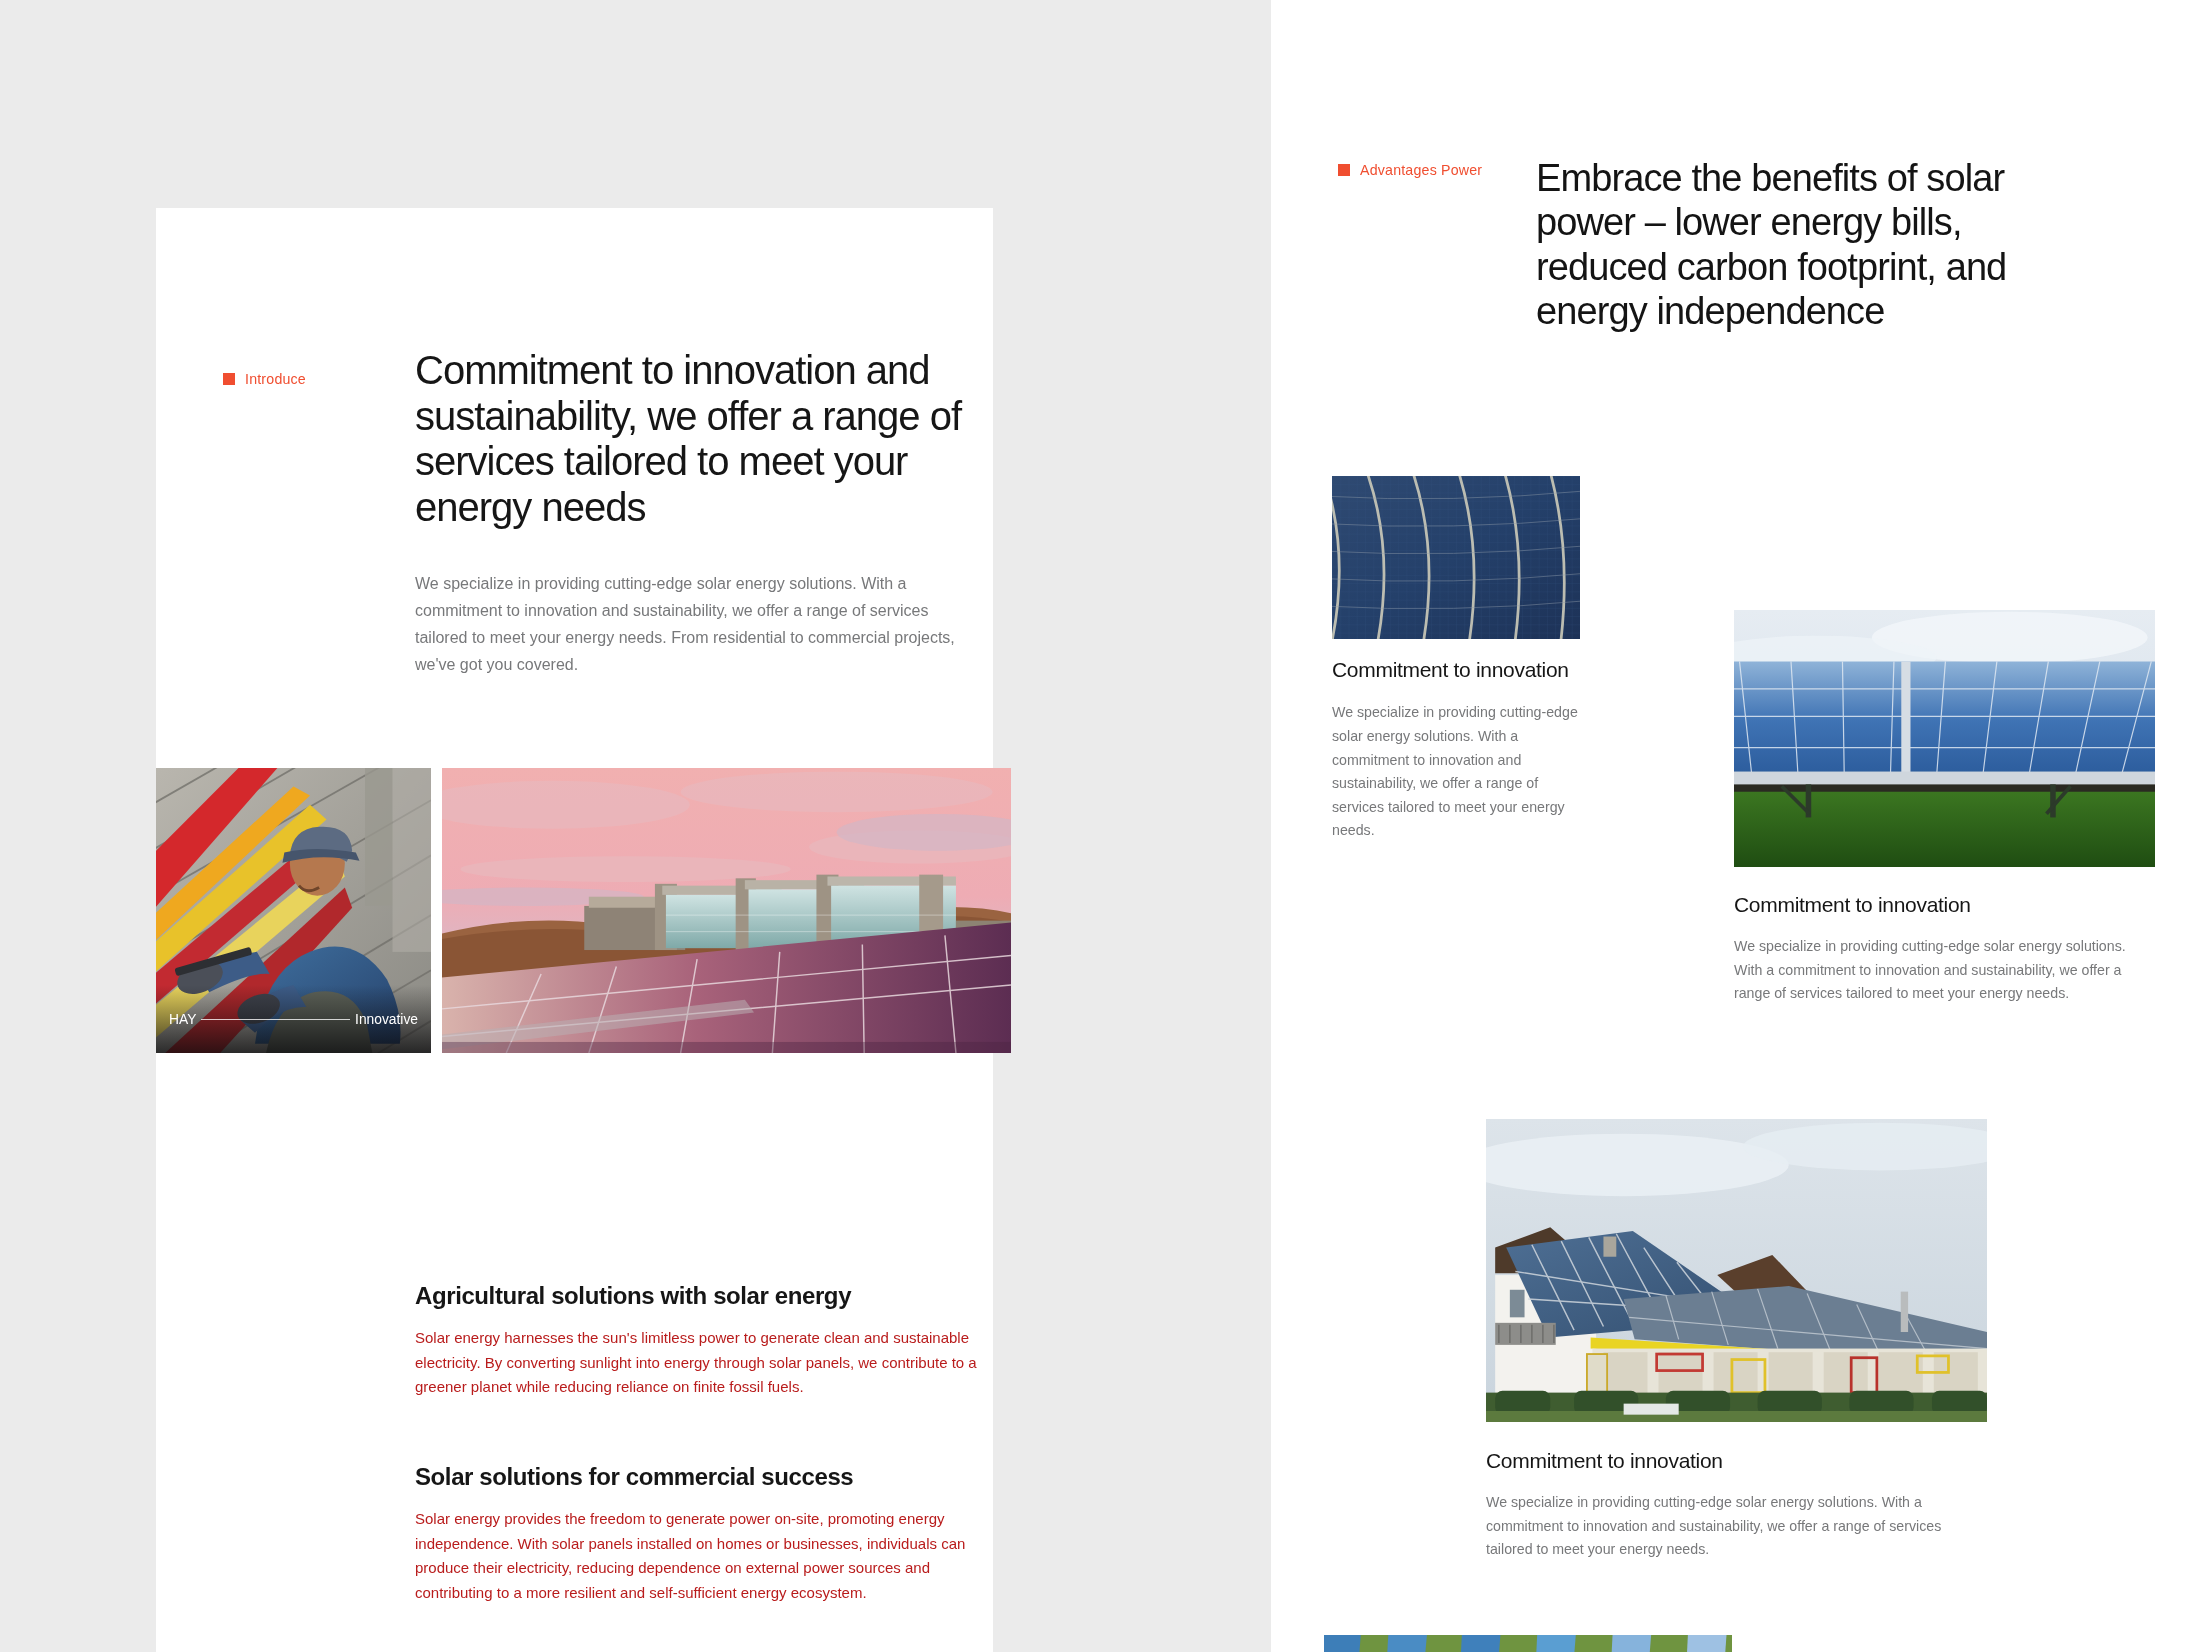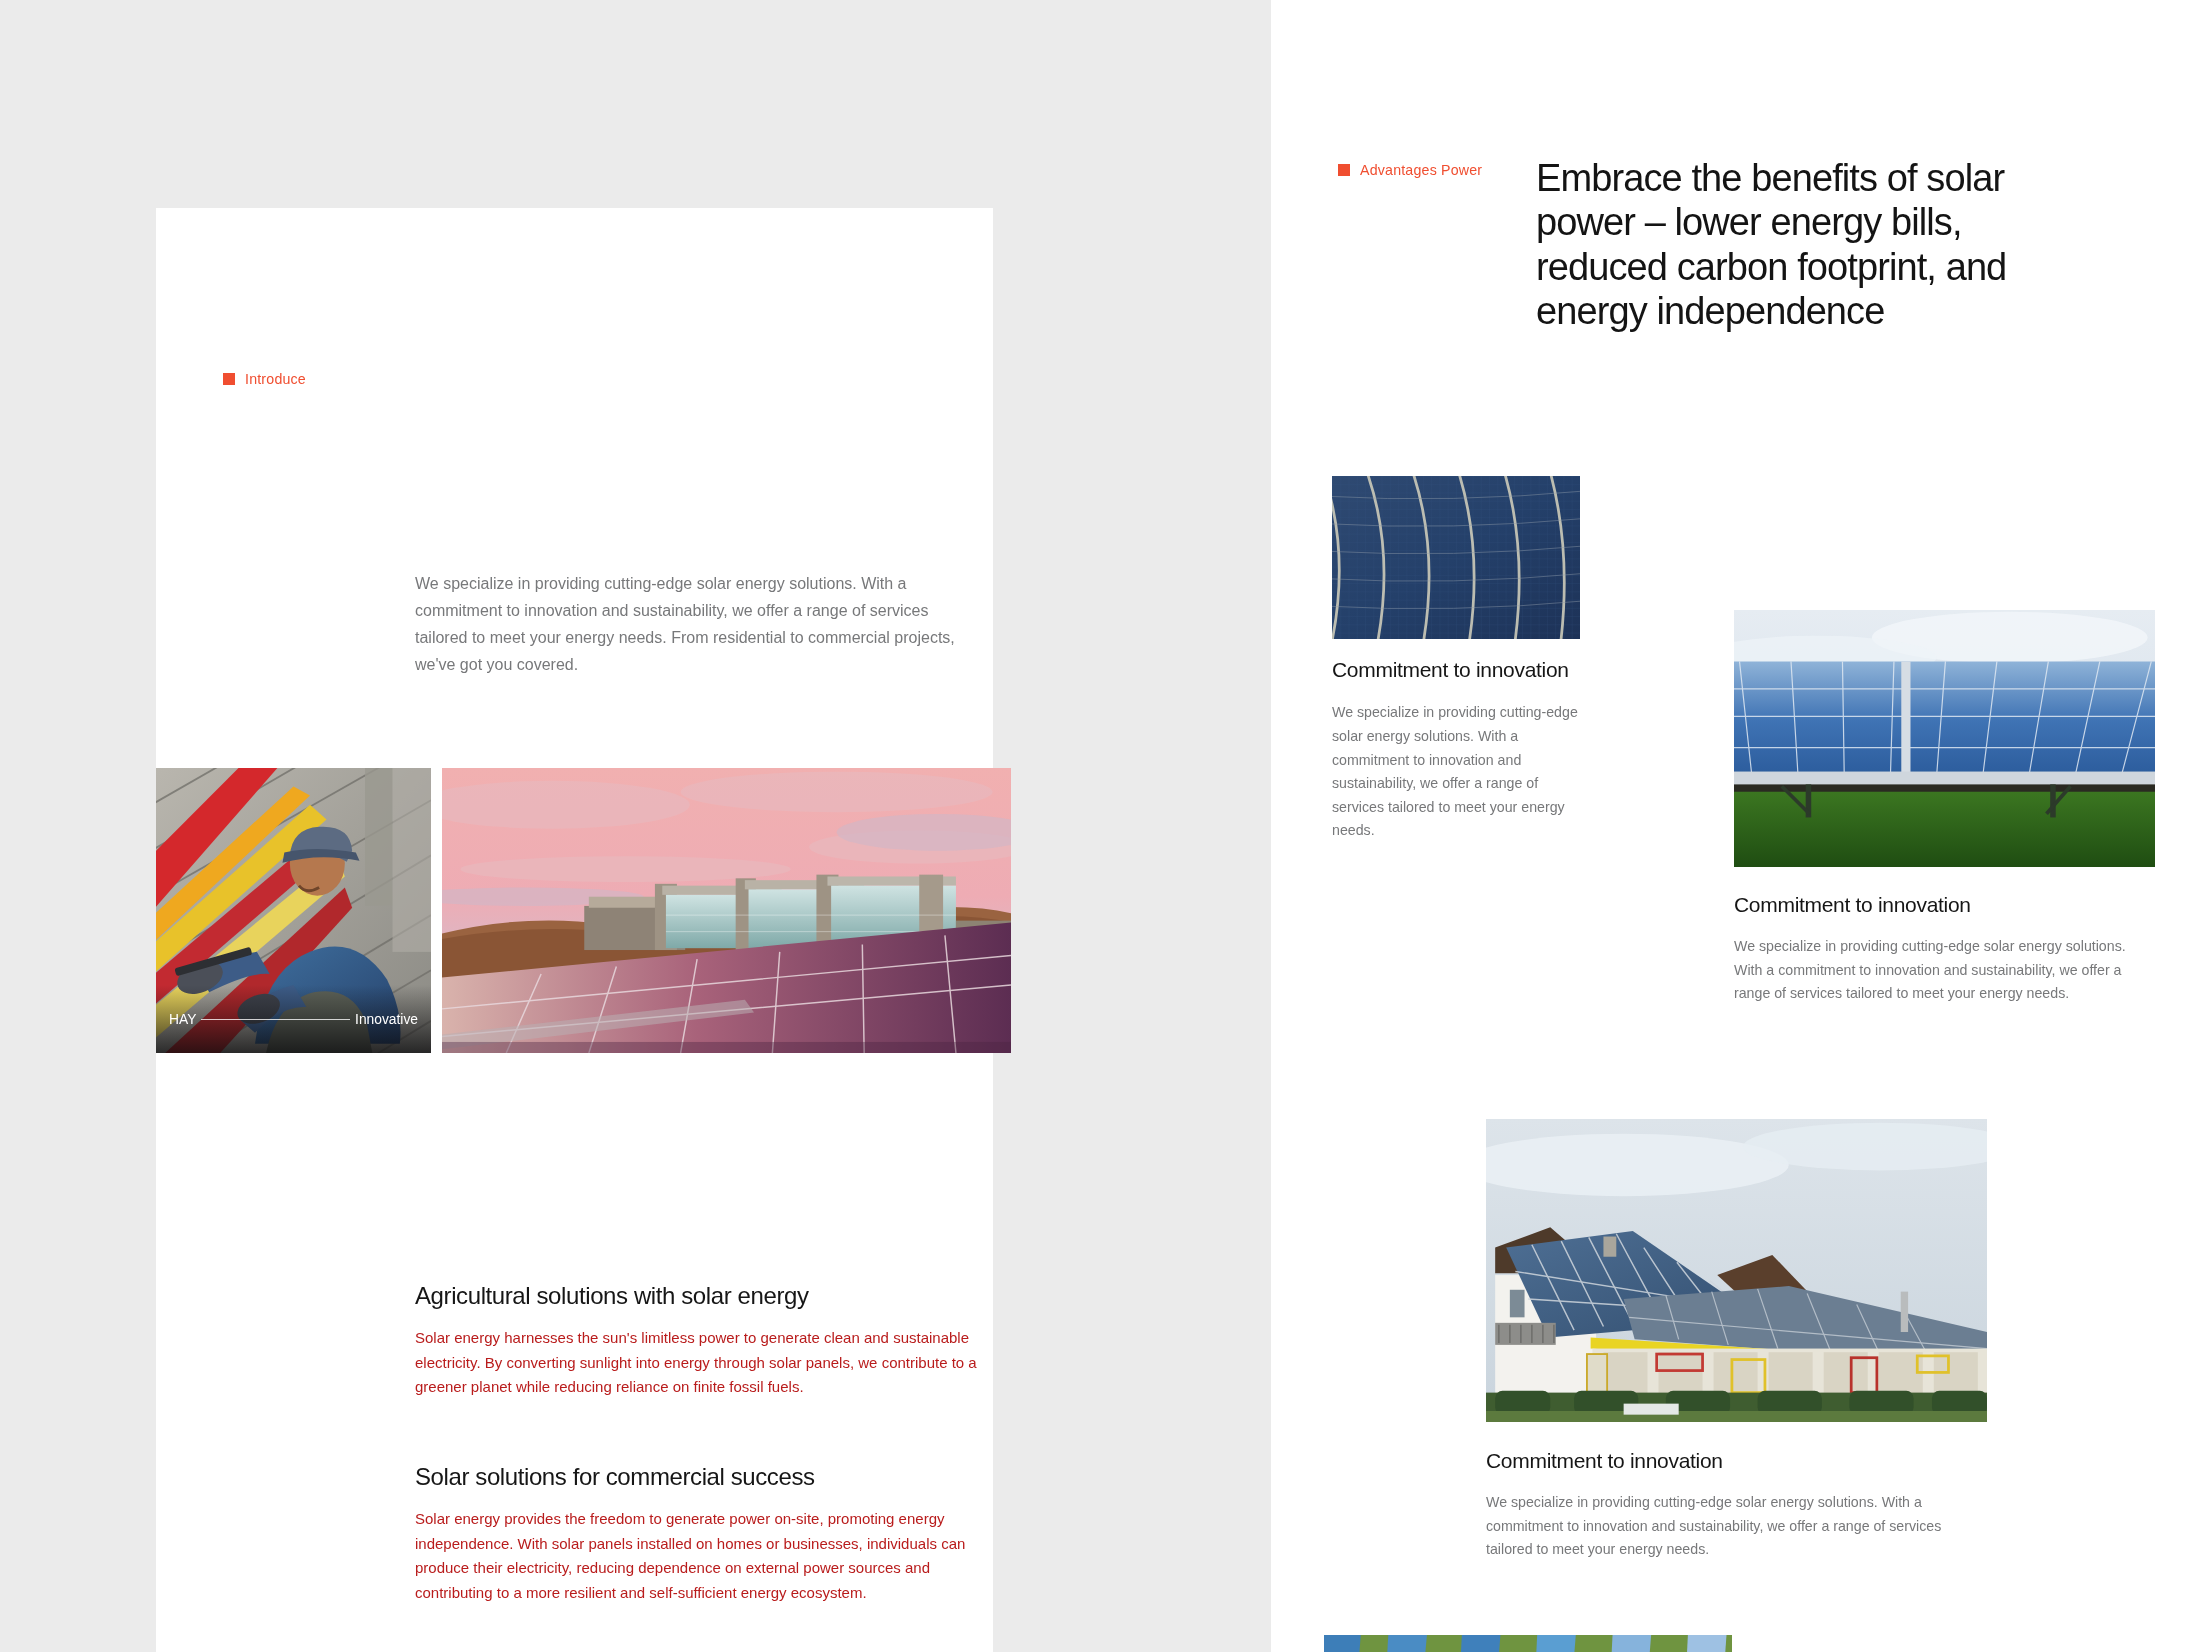--- a/index.html
+++ b/index.html
@@ -61,21 +61,21 @@
   .cap-bar {
     position:absolute; left:0; right:0; bottom:0; height:68px;
     display:flex; align-items:center; padding:0 13px; gap:5px;
     background:linear-gradient(to top, rgba(10,10,12,.78), rgba(10,10,12,0));
   }
   .cap-bar .cap-txt { font-size:13.8px; color:#fff; white-space:nowrap; }
   .cap-bar .cap-line { flex:1 1 auto; height:0.9px; background:rgba(255,255,255,.78); }
 
   .sec { position:absolute; left:259px; width:569px; }
   .sec h3 {
-    font-size:24px; font-weight:400; color:#161616; letter-spacing:-0.4px;
+    font-size:24px; font-weight:700; color:#161616; letter-spacing:-0.4px;
     line-height:1.25;
   }
   .sec p {
     margin-top:14.7px; font-size:15px; line-height:1.66; color:#b91c1c;
   }
   .sec-1 { top:1073px; }
   .sec-2 { top:1254px; }
 
   
   .r-eyebrow { position:absolute; left:61px; top:162px;margin-left:6px; }
@@ -119,20 +119,21 @@
 
   <div class="gray-bg"></div>
 
   <div class="left-card">
 
     <div class="eyebrow l-eyebrow">
       <span class="sq"></span>
       <span class="txt">Introduce</span>
     </div>
 
+    <h2 class="l-heading">Commitment to innovation and sustainability, we offer a range of services tailored to meet your energy needs</h2>
 
     <p class="l-lede">We specialize in providing cutting-edge solar energy solutions. With a commitment to innovation and sustainability, we offer a range of services tailored to meet your energy needs. From residential to commercial projects, we've got you covered.</p>
 
     <div class="l-imgrow">
 
       <div class="img-small">
         <svg width="275" height="285" viewBox="0 0 300 310" preserveAspectRatio="none">
           <defs>
             <linearGradient id="roofg" x1="0" y1="0" x2="1" y2="1">
               <stop offset="0" stop-color="#b9b6ae"></stop>

